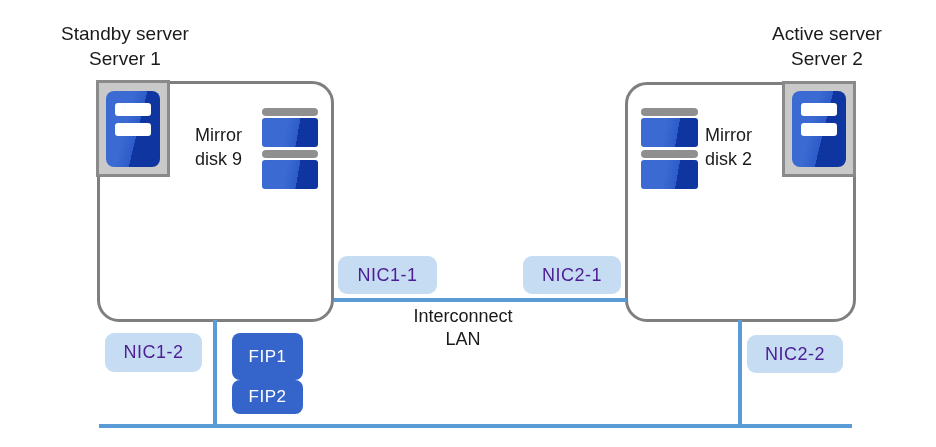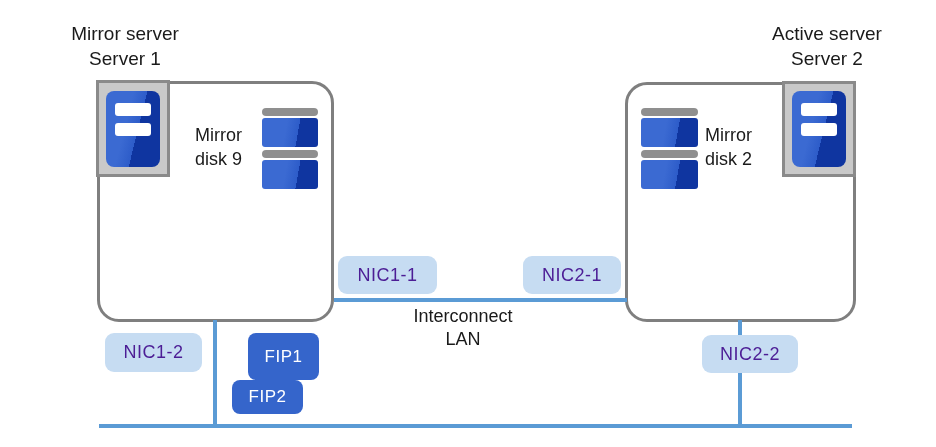--- a/index.html
+++ b/index.html
@@ -59,21 +59,21 @@
     display:flex;align-items:center;justify-content:center;
     font-size:17px;letter-spacing:0.5px;z-index:4;
   }
   .net-label{font-size:18px;line-height:23px;text-align:center;white-space:pre;z-index:2;}
 </style>
 </head>
 <body>
 
 <div id="stage">
 
-  <div class="abs title" style="left:40px;top:21px;width:170px;"><span>Mirror server</span><br><span>Server 1</span></div>
+  <div class="abs title" style="left:40px;top:21px;width:170px;"><span>Standby server</span><br><span>Server 1</span></div>
 
   <div class="abs title" style="left:742px;top:21px;width:170px;"><span>Active server</span><br><span>Server 2</span></div>
 
   <div class="abs server-box" style="left:97px;top:81px;width:237px;height:241px;"></div>
   <div class="abs server-box" style="left:625px;top:82px;width:231px;height:240px;"></div>
 
   <div class="abs icon-frame" style="left:96px;top:80px;width:74px;height:97px;">
     <div class="icon-body">
       <div class="icon-bar"></div>
       <div class="icon-bar"></div>
@@ -125,25 +125,25 @@
   <div class="abs net-label" style="left:388px;top:305px;width:150px;"><span>Interconnect</span><br><span>LAN</span></div>
 
   <div class="abs net-line" style="left:213px;top:320px;width:4px;height:106px;"></div>
   <div class="abs net-line" style="left:738px;top:320px;width:4px;height:106px;"></div>
 
   <div class="abs net-line" style="left:99px;top:424px;width:753px;height:4px;"></div>
 
   <div class="abs nic-badge" style="left:105px;top:333px;width:97px;height:39px;">
       <span>NIC1-2</span>
     </div>
-  <div class="abs nic-badge" style="left:702px;top:335px;width:96px;height:38px;">
+  <div class="abs nic-badge" style="left:747px;top:335px;width:96px;height:38px;">
       <span>NIC2-2</span>
     </div>
 
-  <div class="abs fip-badge" style="left:248px;top:333px;width:71px;height:47px;">
+  <div class="abs fip-badge" style="left:232px;top:333px;width:71px;height:47px;">
       <span>FIP1</span>
     </div>
   <div class="abs fip-badge" style="left:232px;top:380px;width:71px;height:34px;">
       <span>FIP2</span>
     </div>
 
 
 </div>
 
 </body></html>

